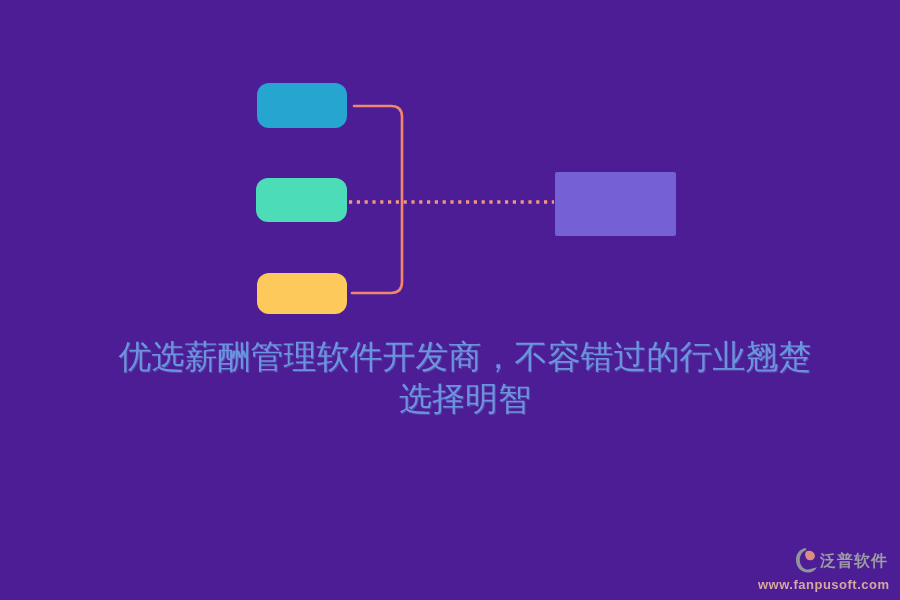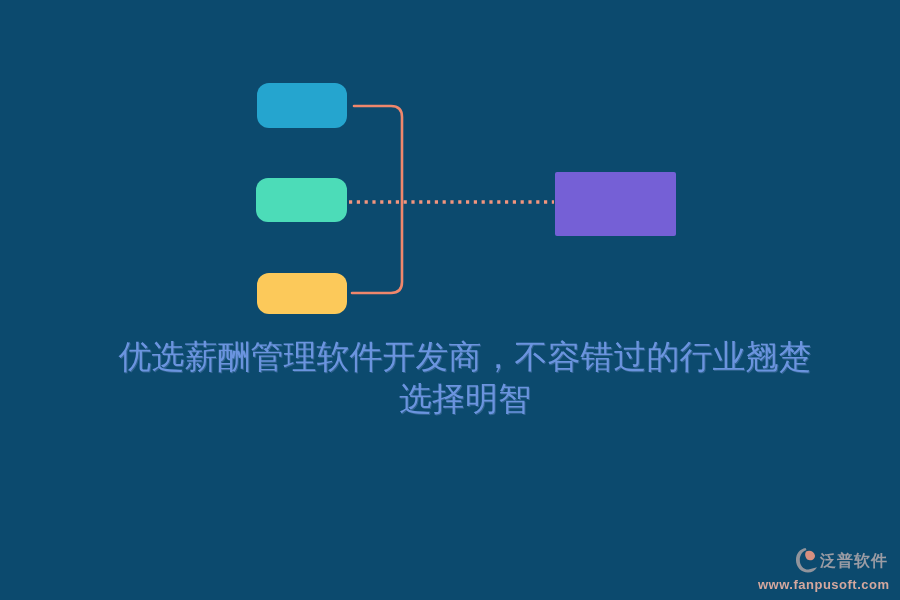--- a/index.html
+++ b/index.html
@@ -5,21 +5,21 @@
   html, body {
     margin: 0;
     padding: 0;
     background: #ffffff;
     font-family: "Liberation Sans", sans-serif;
   }
   .canvas {
     position: relative;
     width: 900px;
     height: 600px;
-    background: #0c4a6e;
+    background: #4c1d95;
     overflow: hidden;
   }
   .node {
     position: absolute;
     border-radius: 12px;
   }
   .node-top    { left: 257px; top: 83px;  width: 90px;  height: 45px; background: #25a5cf; }
   .node-middle { left: 256px; top: 178px; width: 91px;  height: 44px; background: #4cdcb8; }
   .node-bottom { left: 257px; top: 273px; width: 90px;  height: 41px; background: #fcc95a; }
   .node-result { left: 555px; top: 172px; width: 121px; height: 64px; background: #7560d6; border-radius: 2px; }

